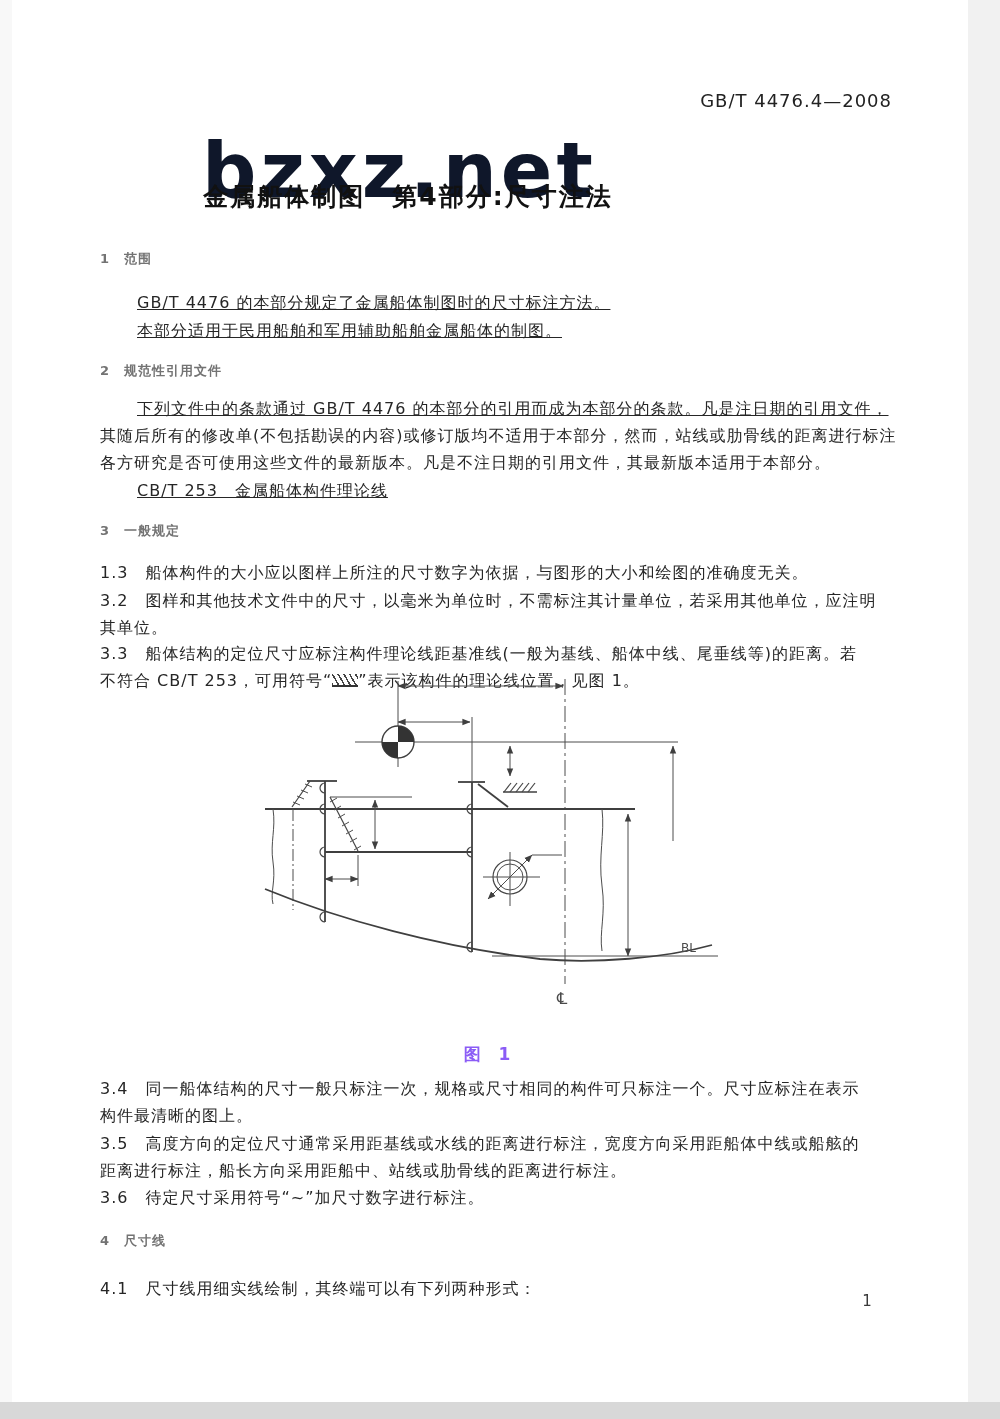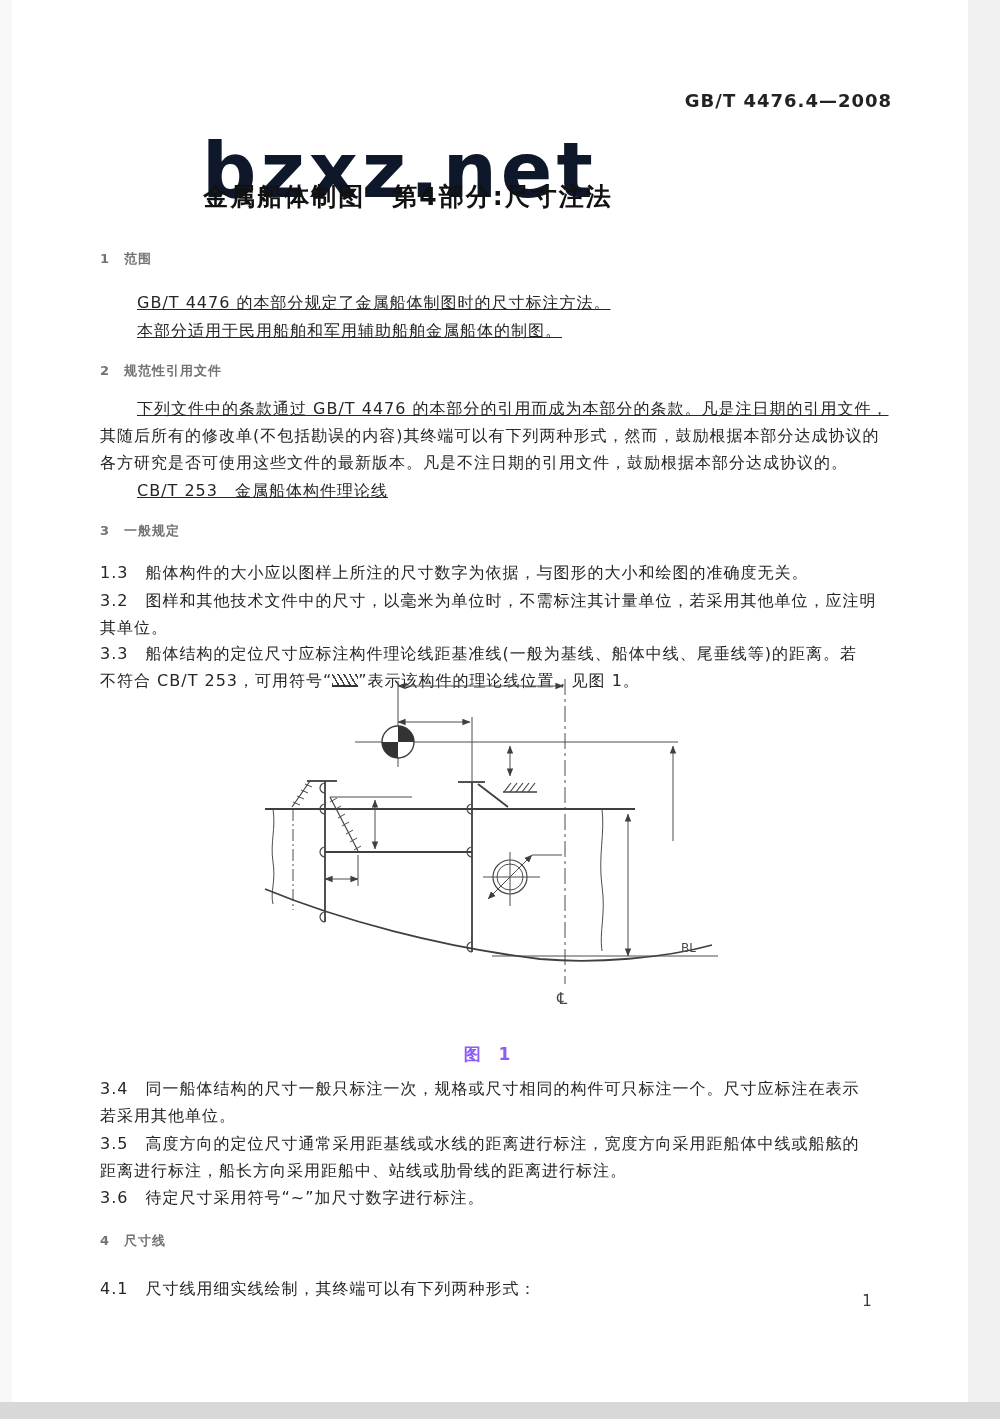--- a/index.html
+++ b/index.html
@@ -7,21 +7,21 @@
     width:1000px;height:1419px;position:relative;background:#ffffff;
     font-family:"DejaVu Sans","Liberation Sans",sans-serif;
     color:#2e2e2e;overflow:hidden;
   }
   .edge-right{position:absolute;top:0;left:968px;width:32px;height:1419px;background:#f1f1f1;}
   .edge-left{position:absolute;top:0;left:0;width:12px;height:1419px;background:#f8f8f8;}
   .edge-bottom{position:absolute;top:1402px;left:0;width:1000px;height:17px;background:#d8d8d8;}
 
   .doc-code{
     position:absolute;top:90px;right:108px;
-    font-size:18px;font-weight:bold;letter-spacing:1px;color:#222;
+    font-size:18px;font-weight:normal;letter-spacing:1px;color:#222;
   }
   .watermark{
     position:absolute;top:126px;left:202px;
     font-size:76px;font-weight:bold;color:#0f172a;letter-spacing:4px;z-index:0;
   }
   .doc-title{
     position:absolute;top:180px;left:0;width:816px;text-align:center;
     font-size:25px;font-weight:bold;color:#111;letter-spacing:2px;z-index:1;
   }
   .h{
@@ -63,22 +63,22 @@
 <div class="watermark">bzxz.net</div>
 <div class="doc-code">GB/T 4476.4—2008</div>
 <div class="doc-title">金属船体制图　第4部分:尺寸注法</div>
 
 <div class="h" style="top:250px">1　范围</div>
 <div class="ln ind" style="top:292px">GB/T 4476 的本部分规定了金属船体制图时的尺寸标注方法。</div>
 <div class="ln ind" style="top:320px">本部分适用于民用船舶和军用辅助船舶金属船体的制图。</div>
 
 <div class="h" style="top:362px">2　规范性引用文件</div>
 <div class="ln ind" style="top:398px">下列文件中的条款通过 GB/T 4476 的本部分的引用而成为本部分的条款。凡是注日期的引用文件，</div>
-<div class="ln" style="top:425px">其随后所有的修改单(不包括勘误的内容)其终端可以有下列两种形式，然而，鼓励根据本部分达成协议的</div>
-<div class="ln" style="top:452px">各方研究是否可使用这些文件的最新版本。凡是不注日期的引用文件，鼓励根据本部分达成协议的。</div>
+<div class="ln" style="top:425px">其随后所有的修改单(不包括勘误的内容)或修订版均不适用于本部分，然而，站线或肋骨线的距离进行标注</div>
+<div class="ln" style="top:452px">各方研究是否可使用这些文件的最新版本。凡是不注日期的引用文件，其最新版本适用于本部分。</div>
 <div class="ln ind" style="top:480px">CB/T 253　金属船体构件理论线</div>
 
 <div class="h" style="top:522px">3　一般规定</div>
 <div class="ln" style="top:562px">1.3　船体构件的大小应以图样上所注的尺寸数字为依据，与图形的大小和绘图的准确度无关。</div>
 <div class="ln" style="top:590px">3.2　图样和其他技术文件中的尺寸，以毫米为单位时，不需标注其计量单位，若采用其他单位，应注明</div>
 <div class="ln" style="top:617px">其单位。</div>
 <div class="ln" style="top:643px">3.3　船体结构的定位尺寸应标注构件理论线距基准线(一般为基线、船体中线、尾垂线等)的距离。若</div>
 <div class="ln" style="top:670px"><span>不符合 CB/T 253，可用符号“</span><span class="hatch-sym"></span><span>”表示该构件的理论线位置，见图 1。</span></div>
 
 <div class="figure-wrap">
@@ -185,21 +185,21 @@
   <path d="M25,215 C100,246 200,273 300,285 C355,290 425,284 472,271" class="thick"></path>
 
   <text x="441" y="278" font-size="12">BL</text>
   <text x="317" y="330" font-size="16">℄</text>
 </svg>
 </div>
 
 <div class="fig-caption">图 1</div>
 
 <div class="ln" style="top:1078px">3.4　同一船体结构的尺寸一般只标注一次，规格或尺寸相同的构件可只标注一个。尺寸应标注在表示</div>
-<div class="ln" style="top:1105px">若采用其他单位。</div>
+<div class="ln" style="top:1105px">构件最清晰的图上。</div>
 <div class="ln" style="top:1133px">3.5　高度方向的定位尺寸通常采用距基线或水线的距离进行标注，宽度方向采用距船体中线或船舷的</div>
 <div class="ln" style="top:1160px">距离进行标注，船长方向采用距船中、站线或肋骨线的距离进行标注。</div>
 <div class="ln" style="top:1187px">3.6　待定尺寸采用符号“~”加尺寸数字进行标注。</div>
 
 <div class="h" style="top:1232px">4　尺寸线</div>
 <div class="ln" style="top:1278px">4.1　尺寸线用细实线绘制，其终端可以有下列两种形式：</div>
 
 <div class="page-num">1</div>
 
 </body></html>

